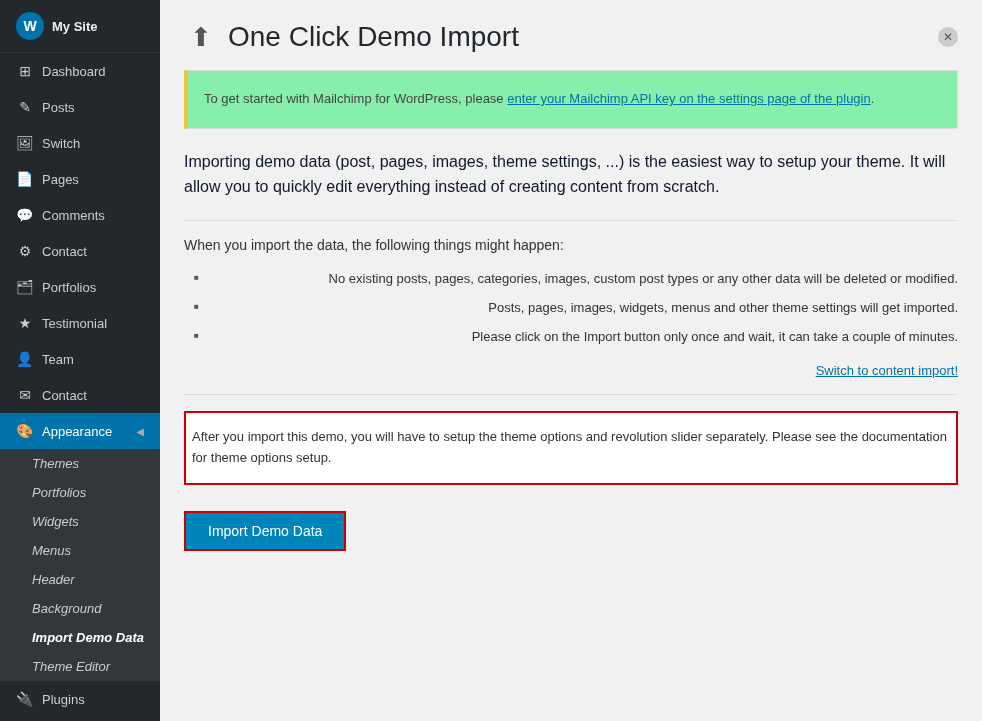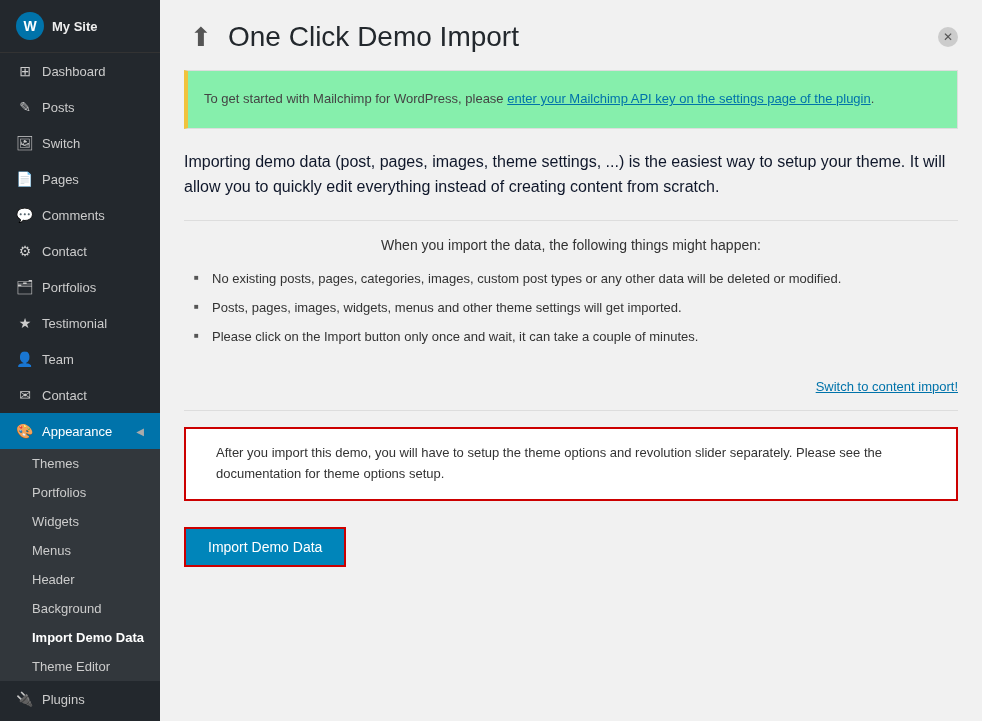--- a/index.html
+++ b/index.html
@@ -46,20 +46,21 @@
     }
     .sidebar-item .icon {
       width: 18px;
       margin-right: 8px;
       text-align: center;
       font-size: 14px;
       flex-shrink: 0;
     }
     .sidebar-submenu {
       background: #32373c;
+      font-style: italic;
     }
     .sidebar-submenu .sub-item {
       display: block;
       padding: 7px 16px 7px 32px;
       color: #ccc;
       cursor: pointer;
       font-size: 13px;
       text-decoration: none;
     }
     .sidebar-submenu .sub-item.active-sub { color: #fff; font-weight: bold; }
@@ -129,27 +130,27 @@
     hr.divider {
       border: none;
       border-top: 1px solid #ddd;
       margin: 16px 0;
     }
 
     .section-heading {
       font-size: 14px;
       color: #333;
       margin-bottom: 12px;
-      text-align: center;
     }
 
     .bullet-list {
       list-style: none;
       padding-left: 10px;
-      margin-bottom: 28px;
+      margin-bottom: 12px;
+      text-align: right;
     }
     .bullet-list li {
       padding: 4px 0;
       padding-left: 18px;
       position: relative;
       font-size: 13px;
       color: #333;
       line-height: 1.6;
     }
     .bullet-list li::before {
@@ -169,21 +170,21 @@
     .switch-link {
       color: #0073aa;
       text-decoration: underline;
       cursor: pointer;
       font-size: 13px;
     }
 
     
     .warning-box {
       border: 2px solid #cc0000;
-      padding: 14px 30px;
+      padding: 14px 6px;
       margin: 16px 0;
       background: #fff;
       font-size: 13px;
       color: #333;
       line-height: 1.6;
     }
 
     
     .import-btn {
       display: inline-block;

